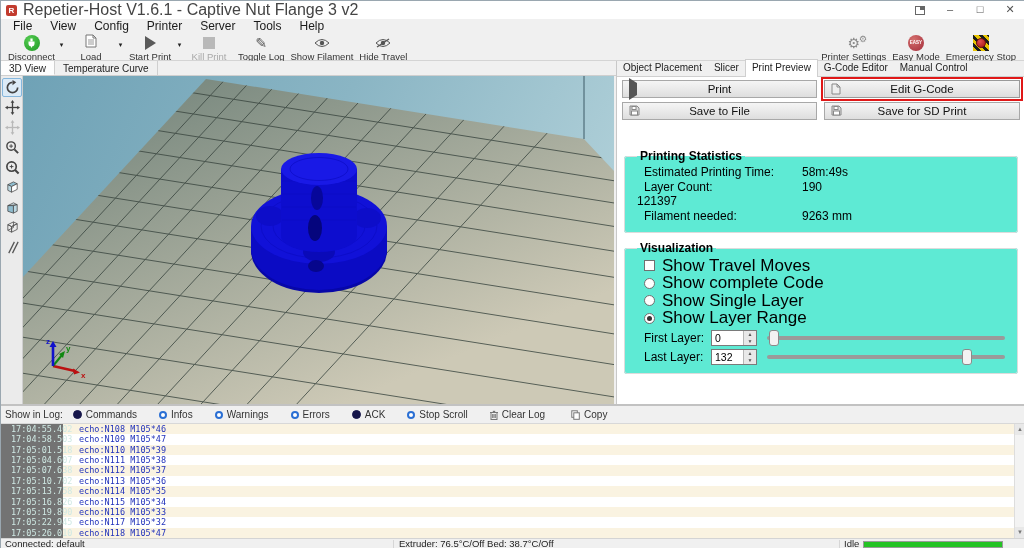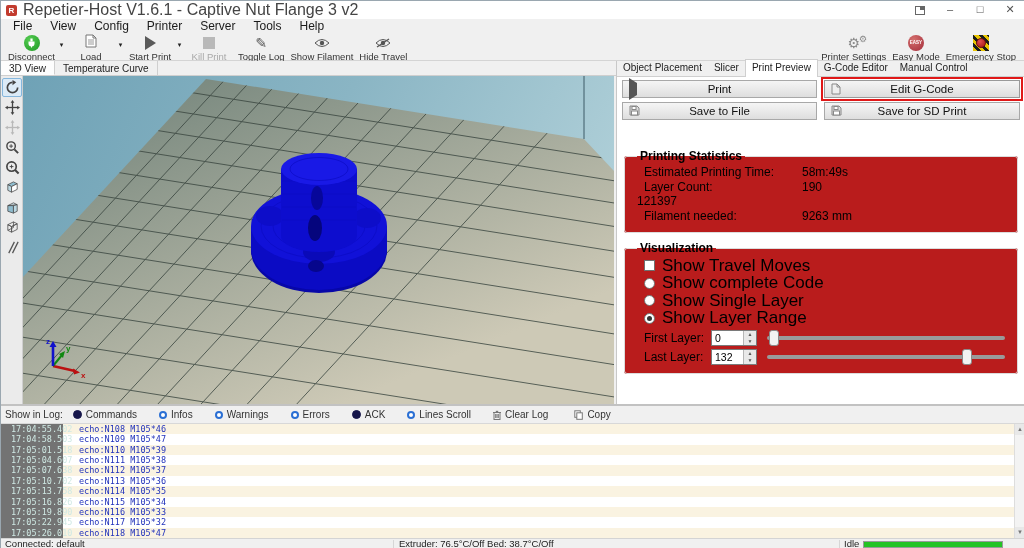--- a/index.html
+++ b/index.html
@@ -54,21 +54,21 @@
   .rtab { font-size:10px; color:#222; padding:2px 6px; line-height:12px; position:relative; }
   .rtab.active { background:#fff; border:1px solid #cfcfcf; border-bottom:none; margin-bottom:-1px; padding-bottom:3px; }
   .btn { position:absolute; height:18px; background:linear-gradient(#f5f5f5,#dedede); border:1px solid #a8a8a8; font-size:11.5px; color:#111; display:flex; align-items:center; justify-content:center; }
   .btn .bico { position:absolute; left:6px; top:2px; color:#6a6a6a; }
   #red-outline { position:absolute; left:204px; top:16px; width:202px; height:24px; border:2px solid #e01818; z-index:2; }
   #btn-print { left:5px; top:19px; width:195px; }
   #btn-edit { left:207px; top:19px; width:196px; border-color:#9a9a9a; }
   #btn-savefile { left:5px; top:41px; width:195px; }
   #btn-savesd { left:207px; top:41px; width:196px; }
   .ico-play-sm { width:0; height:0; border-left:8px solid #555; border-top:5px solid transparent; border-bottom:5px solid transparent; margin-top:2px; }
-  fieldset { position:absolute; border:1px solid #dcdcdc; border-radius:3px; background:#b91c1c; padding:2px 10px 6px 12px; }
+  fieldset { position:absolute; border:1px solid #dcdcdc; border-radius:3px; background:#5eead4; padding:2px 10px 6px 12px; }
   legend { font-size:12px; font-weight:bold; color:#000; padding:0 3px; }
   #fs-stats { left:7px; top:88px; width:394px; height:84px; }
   .stat-row { display:flex; font-size:12px; color:#000; line-height:14.5px; }
   .stat-label { width:165px; padding-left:7px; }
   #fs-viz { left:7px; top:180px; width:394px; height:133px; }
   .viz-row { display:flex; align-items:center; font-size:17px; color:#000; height:17.5px; }
   .chk { width:11px; height:11px; border:1px solid #707070; background:#fff; margin:0 7px 0 7px; }
   .rad { width:11px; height:11px; border:1px solid #707070; border-radius:50%; background:#fff; margin:0 7px 0 7px; position:relative; }
   .rad[data-checked="true"]::after { content:""; position:absolute; left:2px; top:2px; width:5px; height:5px; border-radius:50%; background:#333; }
   .layer-row { display:flex; align-items:center; height:17px; margin-top:2px; font-size:12px; }
@@ -523,21 +523,21 @@
       <span class="log-toggle">
         <span class="tgl-dot" data-state="ring"></span>
         <span>Errors</span>
       </span>
       <span class="log-toggle">
         <span class="tgl-dot" data-state="filled"></span>
         <span>ACK</span>
       </span>
       <span class="log-toggle">
         <span class="tgl-dot" data-state="ring"></span>
-        <span>Lines Scroll</span>
+        <span>Stop Scroll</span>
       </span>
       <span class="log-action">
         <svg width="8" height="10" viewBox="0 0 8 10">
             <rect x="1" y="2.5" width="6" height="7" fill="none" stroke="#777"></rect>
             <line x1="0" y1="2.5" x2="8" y2="2.5" stroke="#777"></line>
             <rect x="2.8" y="0.8" width="2.4" height="1.4" fill="#777"></rect>
             <line x1="2.7" y1="4" x2="2.7" y2="8" stroke="#777"></line>
             <line x1="4" y1="4" x2="4" y2="8" stroke="#777"></line>
             <line x1="5.3" y1="4" x2="5.3" y2="8" stroke="#777"></line>
           </svg>

